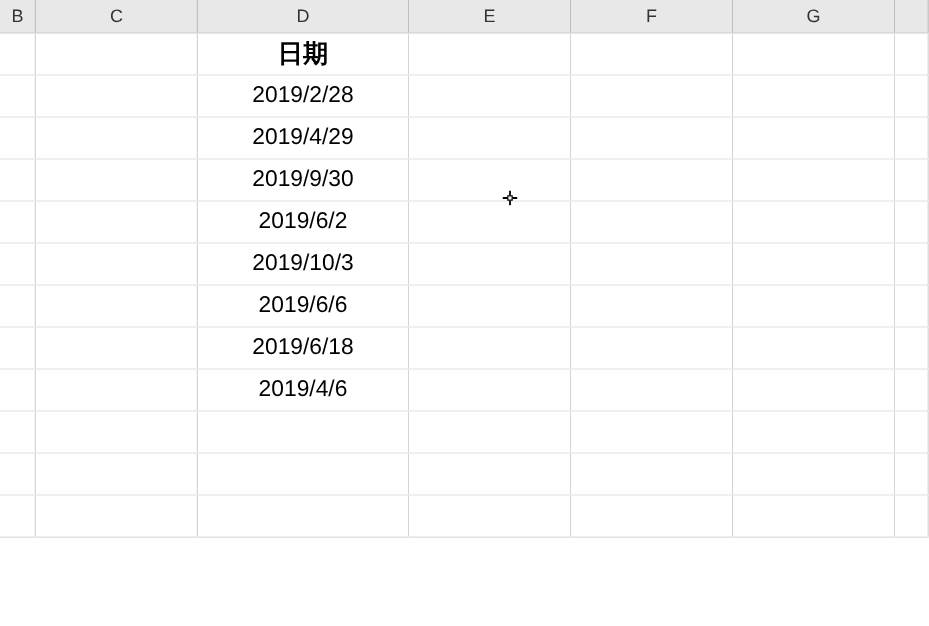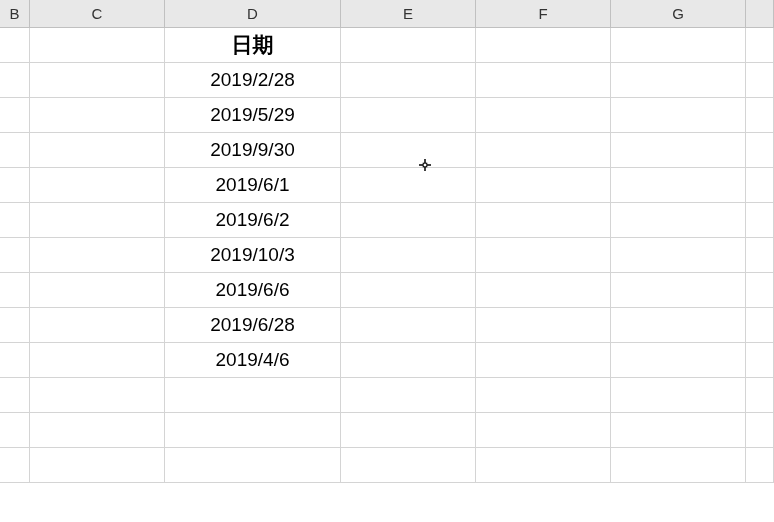--- a/index.html
+++ b/index.html
@@ -102,47 +102,38 @@
       <div class="cell col-C"></div>
       <div class="cell col-D">2019/2/28</div>
       <div class="cell col-E"></div>
       <div class="cell col-F"></div>
       <div class="cell col-G"></div>
       <div class="cell col-H"></div>
     </div>
     <div class="row">
       <div class="cell col-B"></div>
       <div class="cell col-C"></div>
-      <div class="cell col-D">2019/5/29</div>
+      <div class="cell col-D">2019/4/29</div>
       <div class="cell col-E"></div>
       <div class="cell col-F"></div>
       <div class="cell col-G"></div>
       <div class="cell col-H"></div>
     </div>
     <div class="row">
       <div class="cell col-B"></div>
       <div class="cell col-C"></div>
       <div class="cell col-D">2019/9/30</div>
       <div class="cell col-E"></div>
       <div class="cell col-F"></div>
       <div class="cell col-G"></div>
       <div class="cell col-H"></div>
     </div>
     <div class="row">
       <div class="cell col-B"></div>
       <div class="cell col-C"></div>
-      <div class="cell col-D">2019/6/1</div>
-      <div class="cell col-E"></div>
-      <div class="cell col-F"></div>
-      <div class="cell col-G"></div>
-      <div class="cell col-H"></div>
-    </div>
-    <div class="row">
-      <div class="cell col-B"></div>
-      <div class="cell col-C"></div>
       <div class="cell col-D">2019/6/2</div>
       <div class="cell col-E"></div>
       <div class="cell col-F"></div>
       <div class="cell col-G"></div>
       <div class="cell col-H"></div>
     </div>
     <div class="row">
       <div class="cell col-B"></div>
       <div class="cell col-C"></div>
       <div class="cell col-D">2019/10/3</div>
@@ -156,21 +147,21 @@
       <div class="cell col-C"></div>
       <div class="cell col-D">2019/6/6</div>
       <div class="cell col-E"></div>
       <div class="cell col-F"></div>
       <div class="cell col-G"></div>
       <div class="cell col-H"></div>
     </div>
     <div class="row">
       <div class="cell col-B"></div>
       <div class="cell col-C"></div>
-      <div class="cell col-D">2019/6/28</div>
+      <div class="cell col-D">2019/6/18</div>
       <div class="cell col-E"></div>
       <div class="cell col-F"></div>
       <div class="cell col-G"></div>
       <div class="cell col-H"></div>
     </div>
     <div class="row">
       <div class="cell col-B"></div>
       <div class="cell col-C"></div>
       <div class="cell col-D">2019/4/6</div>
       <div class="cell col-E"></div>

